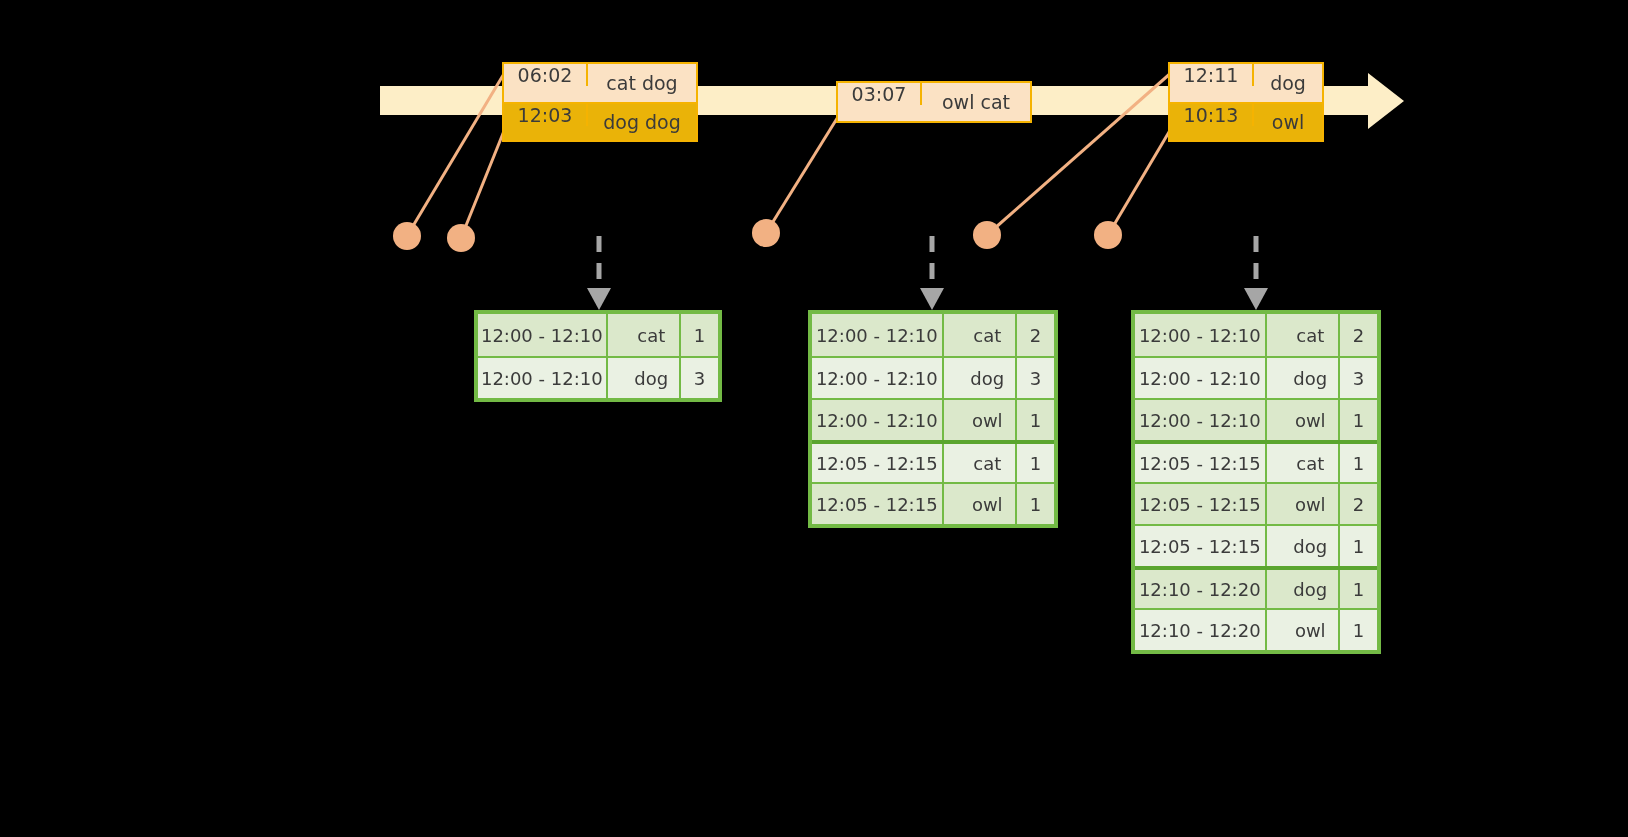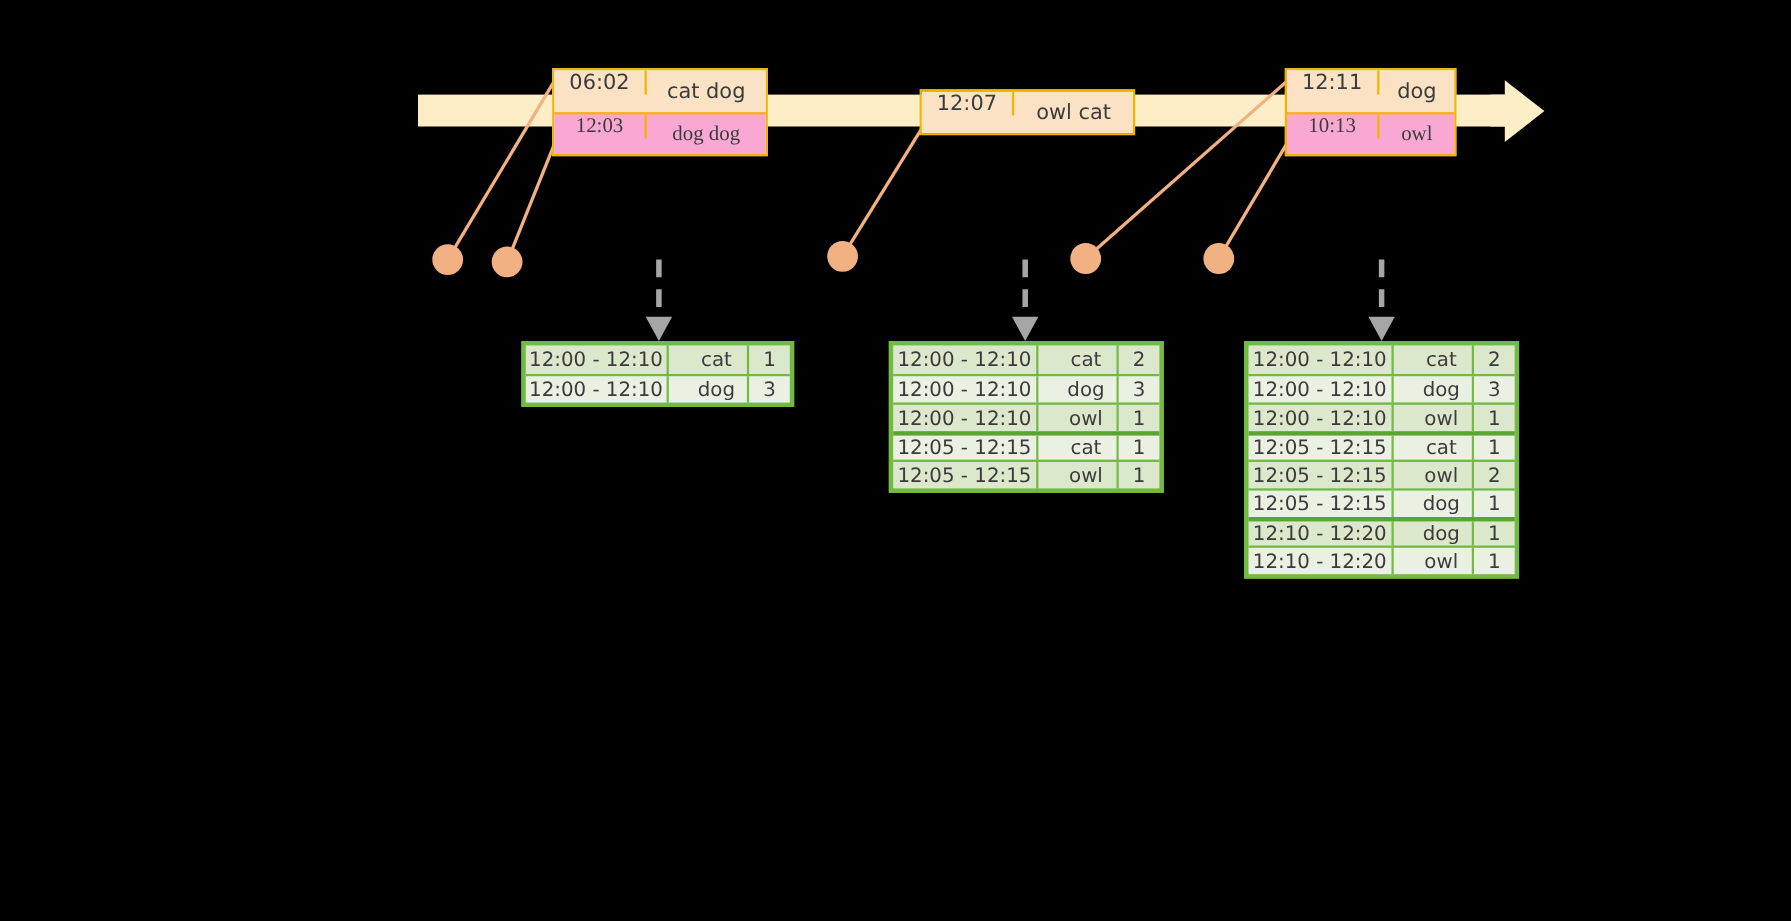--- a/index.html
+++ b/index.html
@@ -28,21 +28,21 @@
   .evt{
     position:absolute;
     border:2px solid #f5b301;
     box-sizing:border-box;
     display:flex;flex-direction:column;
     background:#fdeec7;
   }
   .evt-row{display:flex;height:38px;box-sizing:border-box;}
   .evt-row + .evt-row{border-top:2px solid #f5b301;}
   .evt-row.r0{background:#fbe2c4;}
-  .evt-row.r1{background:#f9a8d4;font-family:Liberation Serif, serif;}
+  .evt-row.r1{background:#eab308;}
   .evt-time{
     width:84px;box-sizing:border-box;
     display:flex;align-items:center;justify-content:center;
     font-size:19px;color:#3b3b3b;
     border-right:2px solid #f5b301;
   }
   .evt-val{
     flex:1;box-sizing:border-box;
     display:flex;align-items:center;justify-content:center;
     font-size:19px;color:#3b3b3b;padding:0 14px;
@@ -59,21 +59,21 @@
   }
   svg.links{position:absolute;left:0;top:0;width:1628px;height:837px;pointer-events:none;}
 
   
   .rtable{
     position:absolute;
     border:4px solid #73ba45;
     box-sizing:border-box;
     background:#73ba45;
   }
-  .rrow{display:flex;height:26px;box-sizing:border-box;}
+  .rrow{display:flex;height:42px;box-sizing:border-box;}
   .rrow + .rrow{border-top:2px solid #73ba45;}
   .rrow.sep{border-top:4px solid #5aa52f;}
   .rrow.even{background:#dbe8cb;}
   .rrow.odd{background:#eaf1e3;}
   .c-win{
     box-sizing:border-box;
     display:flex;align-items:center;justify-content:center;
     font-size:18px;color:#3b3b3b;border-right:2px solid #73ba45;
   }
   .c-key{
@@ -133,21 +133,21 @@
       <div class="c">
         <span class="evt-time">12:03</span>
       </div>
       <div class="evt-val">dog dog</div>
     </div>
   </div>
 
   <div class="evt" id="evt-b">
     <div class="evt-row r0">
       <div class="c">
-        <span class="evt-time">12:07</span>
+        <span class="evt-time">03:07</span>
       </div>
       <div class="evt-val">owl cat</div>
     </div>
   </div>
 
   <div class="evt" id="evt-c">
     <div class="evt-row r0">
       <div class="c">
         <span class="evt-time">12:11</span>
       </div>

